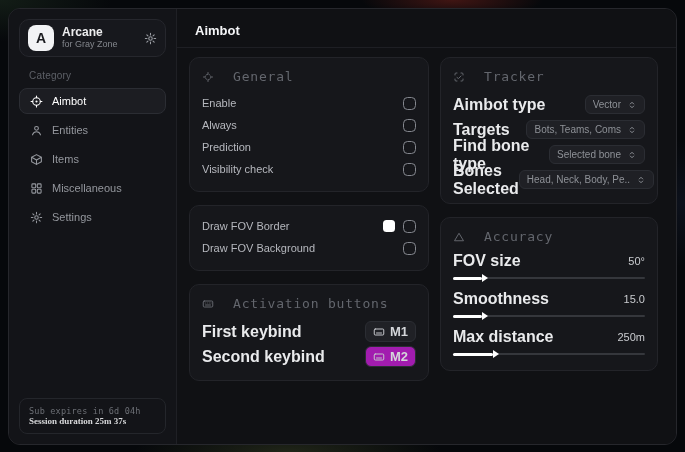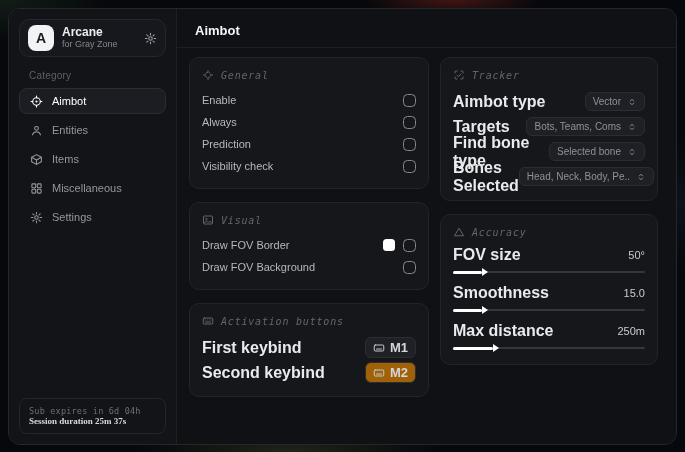--- a/index.html
+++ b/index.html
@@ -66,22 +66,22 @@
   .page-title{ font-size:13px; font-weight:bold; color:#f4f5f7; }
   .main-body{ padding:9px 18px 0 12px; display:flex; gap:11px; }
   .col-left{ width:240px; flex:0 0 240px; }
   .col-right{ flex:1; min-width:0; }
 
   .card{
     background:#16171b; border:1px solid #232429; border-radius:10px;
     padding:9px 12px 11px; margin-bottom:13px;
   }
   .card-head{
-    display:flex; align-items:center; gap:7px; margin:2px 0 8px;
-    color:#63666d; font-family:"DejaVu Sans Mono",monospace; font-size:10px; letter-spacing:.8px;font-style:italic;
+    display:flex; align-items:center; gap:19px; margin:2px 0 8px;
+    color:#63666d; font-family:"DejaVu Sans Mono",monospace; font-size:13px; letter-spacing:.8px;
   }
   .card-head svg{ width:12px; height:12px; }
 
   .row{ display:flex; align-items:center; justify-content:space-between; height:22px; }
   .row-label{ font-size:11px; color:#b6b8be; }
   .row-label.strong{ color:#e9eaec; font-weight:bold; font-size:16px; }
   .row-right{ display:flex; align-items:center; gap:8px; }
 
   .checkbox{
     width:13px; height:13px; border:1.5px solid #84878e; border-radius:4.5px;
@@ -219,28 +219,20 @@
               <span class="row-label">Prediction</span>
               <span class="checkbox"></span>
             </div>
             <div class="row">
               <span class="row-label">Visibility check</span>
               <span class="checkbox"></span>
             </div>
           </section>
 
           <section class="card">
-            <div class="card-head">
-              <svg viewBox="0 0 24 24" fill="none" stroke="currentColor" stroke-width="2" stroke-linejoin="round">
-                <rect x="3" y="4" width="18" height="16" rx="2"></rect>
-                  <circle cx="9" cy="10" r="1.4"></circle>
-                  <path d="M4.5 18l4.5-4.5 3.5 3.5 3-3 4 4"></path>
-              </svg>
-              <span>Visual</span>
-            </div>
             <div class="row">
               <span class="row-label">Draw FOV Border</span>
               <span class="row-right">
                 <span class="swatch" style="background: rgb(255, 255, 255);"></span>
                 <span class="checkbox"></span>
               </span>
             </div>
             <div class="row">
               <span class="row-label">Draw FOV Background</span>
               <span class="checkbox"></span>
@@ -260,21 +252,21 @@
               <button class="key-pill" style="background:#202126;border:1px solid #2b2d33;">
                 <svg viewBox="0 0 24 24" fill="none" stroke="currentColor" stroke-width="2" stroke-linecap="round">
                   <rect x="2.5" y="6" width="19" height="12" rx="2"></rect>
                     <path d="M7 14h10"></path>
                 </svg>
                 <span class="key-text">M1</span>
               </button>
             </div>
             <div class="row keybind-row">
               <span class="row-label strong">Second keybind</span>
-              <button class="key-pill" style="background:#a16207;border:1px solid #2b2d33;">
+              <button class="key-pill" style="background:#a21caf;border:1px solid #2b2d33;">
                 <svg viewBox="0 0 24 24" fill="none" stroke="currentColor" stroke-width="2" stroke-linecap="round">
                   <rect x="2.5" y="6" width="19" height="12" rx="2"></rect>
                     <path d="M7 14h10"></path>
                 </svg>
                 <span class="key-text">M2</span>
               </button>
             </div>
           </section>
         </div>
 

